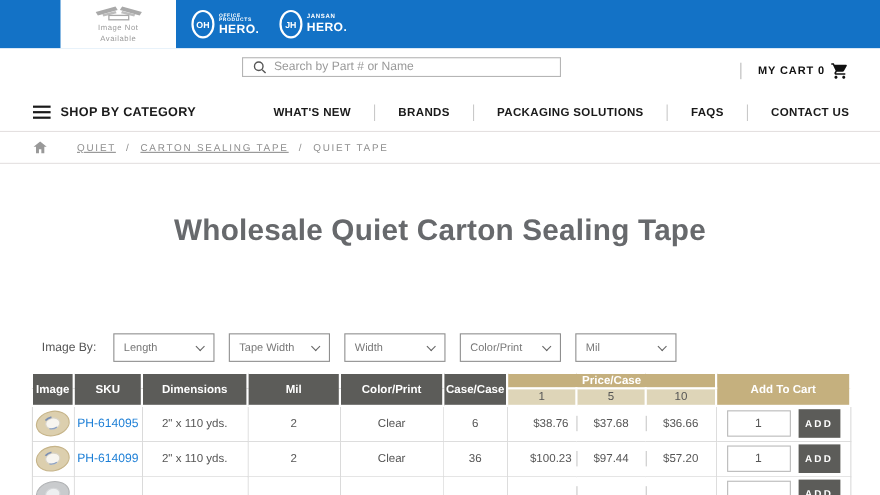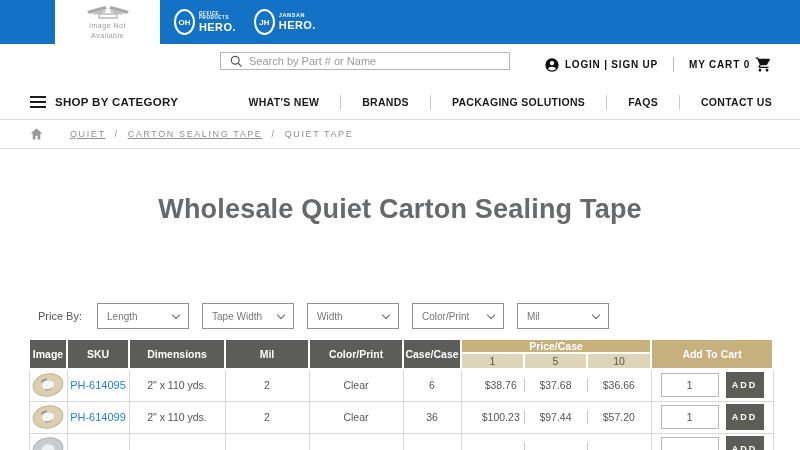--- a/index.html
+++ b/index.html
@@ -121,26 +121,20 @@
 <div class="hdr">
   <div class="search">
     <svg width="14" height="14" viewBox="0 0 18 18">
       <circle cx="8" cy="8" r="5" fill="none" stroke="#555" stroke-width="1.6"></circle>
       <line x1="12" y1="12" x2="16" y2="16" stroke="#555" stroke-width="1.6"></line>
     </svg>
     <input type="text" placeholder="Search by Part # or Name" style="">
   </div>
 
   <div class="account">
-    <div class="icon-txt">
-      <svg width="16" height="16" viewBox="0 0 24 24">
-        <path fill="#111" d="M12 2a10 10 0 1 0 0 20 10 10 0 0 0 0-20zm0 4a3.2 3.2 0 1 1 0 6.4A3.2 3.2 0 0 1 12 6zm0 14.2a8.2 8.2 0 0 1-6-2.6c.1-2 4-3.1 6-3.1s5.9 1.1 6 3.1a8.2 8.2 0 0 1-6 2.6z"></path>
-      </svg>
-      <span>LOGIN | SIGN UP</span>
-    </div>
     <div class="acct-div"></div>
     <div class="icon-txt">
       <span>MY CART 0</span>
       <svg width="17" height="17" viewBox="0 0 24 24">
         <path fill="#111" d="M7 18c-1.1 0-2 .9-2 2s.9 2 2 2 2-.9 2-2-.9-2-2-2zM1 2v2h2l3.6 7.6-1.4 2.4c-.1.3-.2.6-.2 1 0 1.1.9 2 2 2h12v-2H7.4c-.1 0-.2-.1-.2-.2v-.1l.9-1.7h7.4c.8 0 1.4-.4 1.7-1l3.6-6.5c.1-.2.2-.4.2-.5 0-.6-.4-1-1-1H5.2L4.3 2H1zm16 16c-1.1 0-2 .9-2 2s.9 2 2 2 2-.9 2-2-.9-2-2-2z"></path>
       </svg>
     </div>
   </div>
 </div>
 
@@ -175,21 +169,21 @@
     <span class="sep">/</span>
     <a>CARTON SEALING TAPE</a>
     <span class="sep">/</span>
     <span>QUIET TAPE</span>
   </div>
 </div>
 
 <div class="title">Wholesale Quiet Carton Sealing Tape</div>
 
 <div class="filters">
-  <span class="flabel">Price By:</span>
+  <span class="flabel">Image By:</span>
   <div class="fselect">
     <span>Length</span>
     <span class="chev"></span>
   </div>
   <div class="fselect">
     <span>Tape Width</span>
     <span class="chev"></span>
   </div>
   <div class="fselect">
     <span>Width</span>

